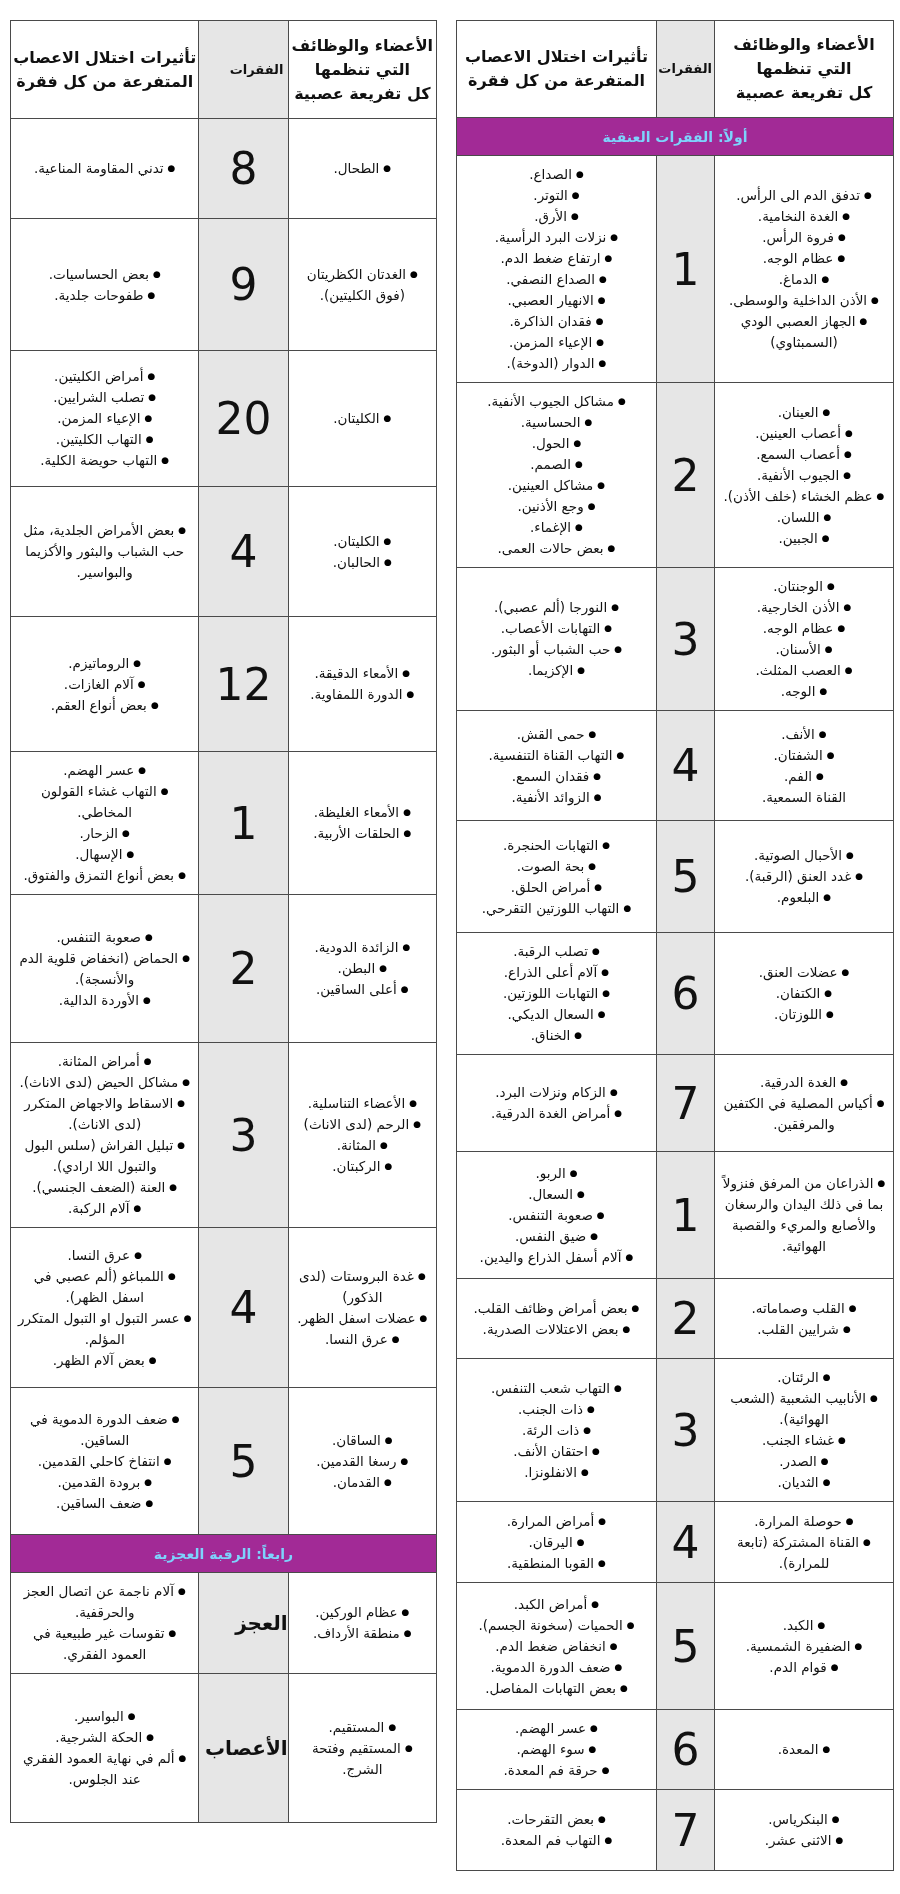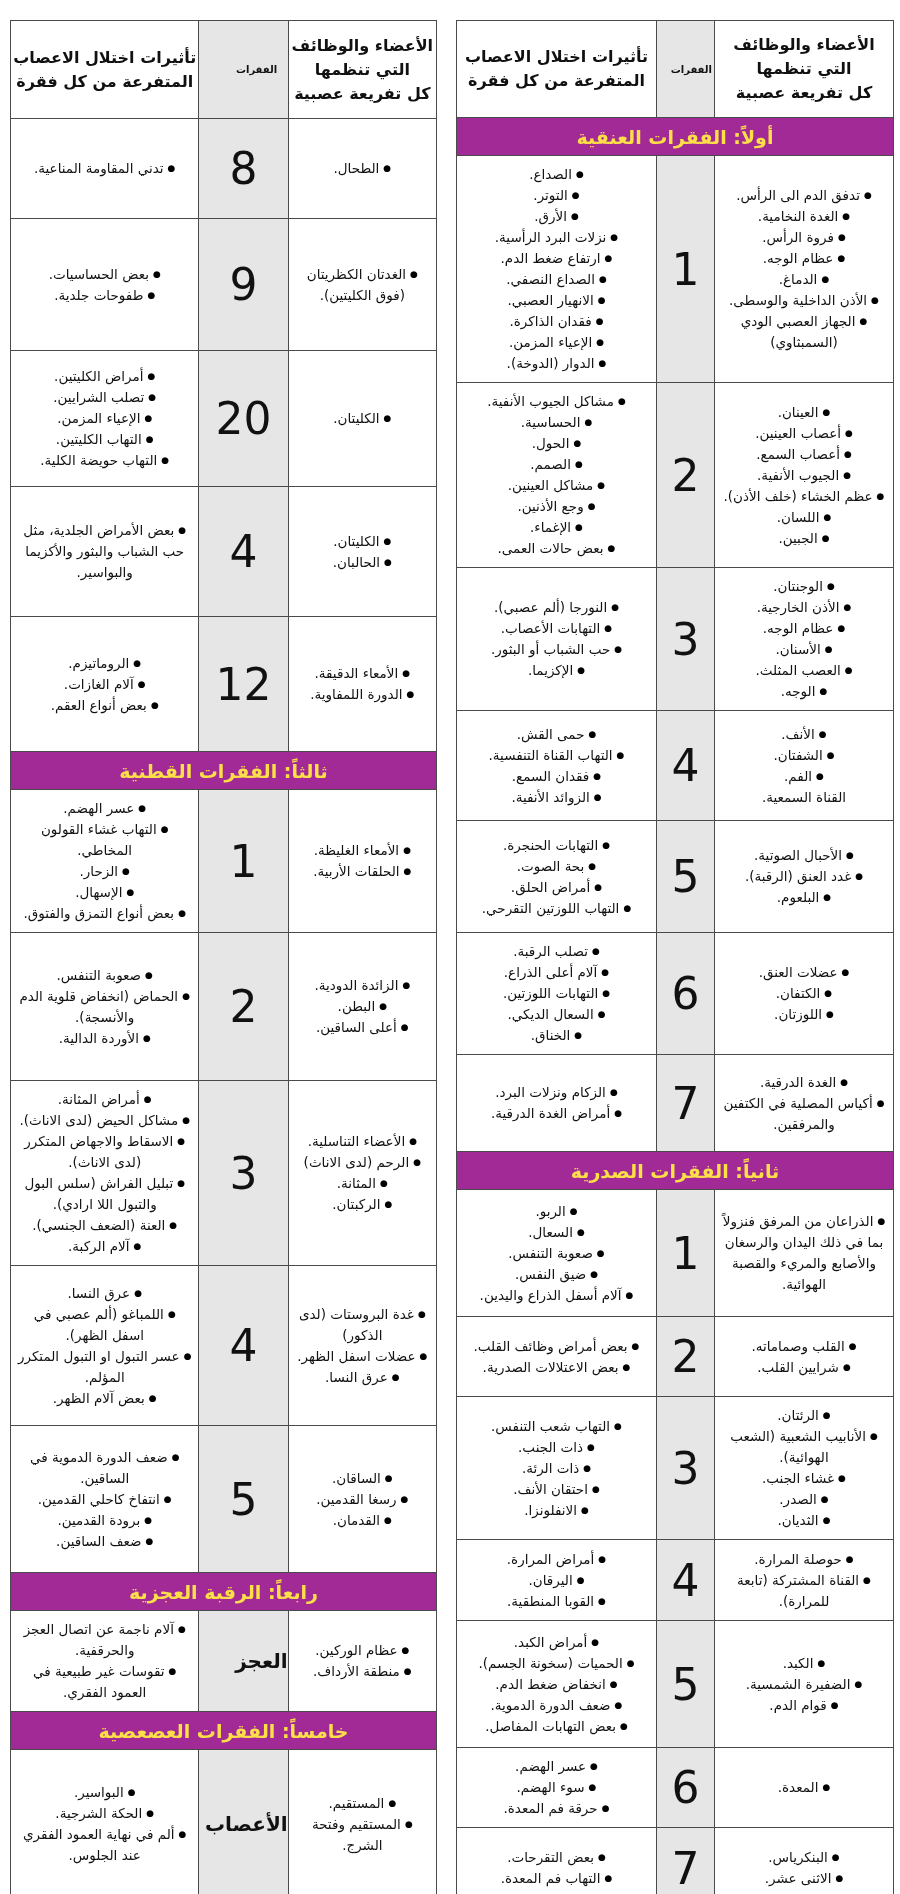--- a/index.html
+++ b/index.html
@@ -41,37 +41,37 @@
   .t thead tr{height:97px;}
   .t-second thead tr{height:98px;}
   .t th{
     font-weight:bold;
     font-size:16px;
     line-height:1.5;
     white-space:pre-line;
     background:#ffffff;
     padding:4px 2px;
   }
-  .t th.num-h{font-size:10px;background:var(--numbg);padding-left:28px;}
+  .t th.num-h{font-size:13px;background:var(--numbg);padding-left:28px;}
   td.num-cell{background:var(--numbg);}
   .num{
     font-size:44px;
     font-weight:400;
     color:var(--ink);
   }
   .num-label{
     font-size:20px;
     font-weight:bold;
     padding-left:40px;
   }
   td.section-cell{
     background:var(--purple);
-    color:#fde047;
+    color:#7dd3fc;
     font-weight:bold;
-    font-size:19px;
+    font-size:14px;
     padding:5px 0;
   }
   tr.section-row{height:38px;}
   ul.items{
     list-style:none;
     margin:0;
     padding:8px 5px;
     font-size:13.5px;
     line-height:21px;
   }
@@ -264,23 +264,20 @@
             <td class="num-cell">
               <div class="num">7</div>
             </td>
             <td>
               <ul class="items">
                 <li><span class="blt">●</span>الزكام ونزلات البرد.</li>
                 <li><span class="blt">●</span>أمراض الغدة الدرقية.</li>
               </ul>
             </td>
           </tr>
-          <tr class="section-row">
-            <td colspan="3" class="section-cell">ثانياً: الفقرات الصدرية</td>
-          </tr>
           <tr style="height: 127px;">
             <td>
               <ul class="items">
                 <li><span class="blt">●</span>الذراعان من المرفق فنزولاً بما في ذلك اليدان والرسغان والأصابع والمريء والقصبة الهوائية.</li>
               </ul>
             </td>
             <td class="num-cell">
               <div class="num">1</div>
             </td>
             <td>
@@ -503,23 +500,20 @@
               <div class="num">12</div>
             </td>
             <td>
               <ul class="items">
                 <li><span class="blt">●</span>الروماتيزم.</li>
                 <li><span class="blt">●</span>آلام الغازات.</li>
                 <li><span class="blt">●</span>بعض أنواع العقم.</li>
               </ul>
             </td>
           </tr>
-          <tr class="section-row">
-            <td colspan="3" class="section-cell">ثالثاً: الفقرات القطنية</td>
-          </tr>
           <tr style="height: 133px;">
             <td>
               <ul class="items">
                 <li><span class="blt">●</span>الأمعاء الغليظة.</li>
                 <li><span class="blt">●</span>الحلقات الأربية.</li>
               </ul>
             </td>
             <td class="num-cell">
               <div class="num">1</div>
             </td>
@@ -627,23 +621,20 @@
             </td>
             <td class="num-cell">
               <div class="num num-label">العجز</div>
             </td>
             <td>
               <ul class="items">
                 <li><span class="blt">●</span>آلام ناجمة عن اتصال العجز والحرقفية.</li>
                 <li><span class="blt">●</span>تقوسات غير طبيعية في العمود الفقري.</li>
               </ul>
             </td>
-          </tr>
-          <tr class="section-row">
-            <td colspan="3" class="section-cell">خامساً: الفقرات العصعصية</td>
           </tr>
           <tr style="height: 149px;">
             <td>
               <ul class="items">
                 <li><span class="blt">●</span>المستقيم.</li>
                 <li><span class="blt">●</span>المستقيم وفتحة الشرج.</li>
               </ul>
             </td>
             <td class="num-cell">
               <div class="num num-label">الأعصاب</div>

